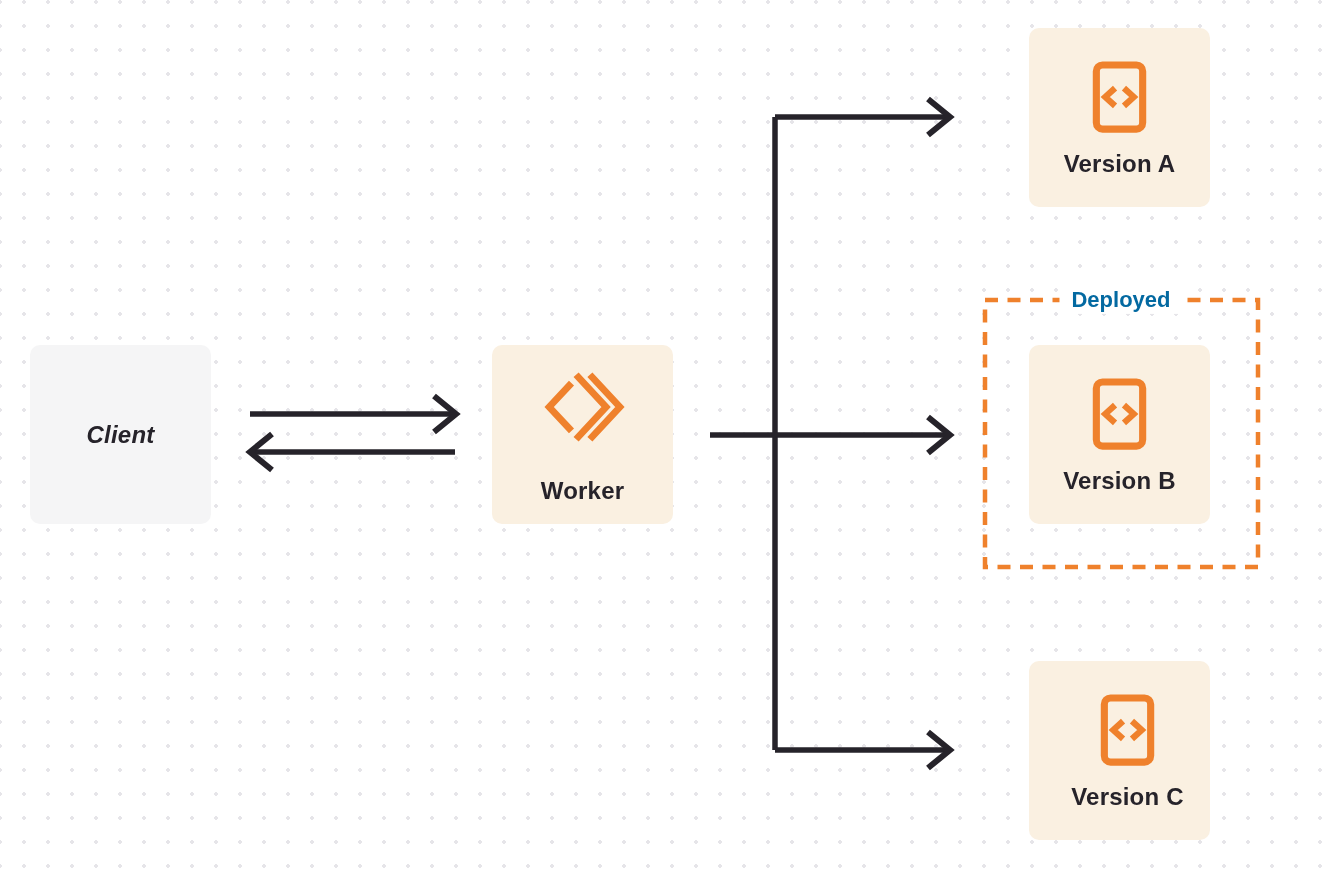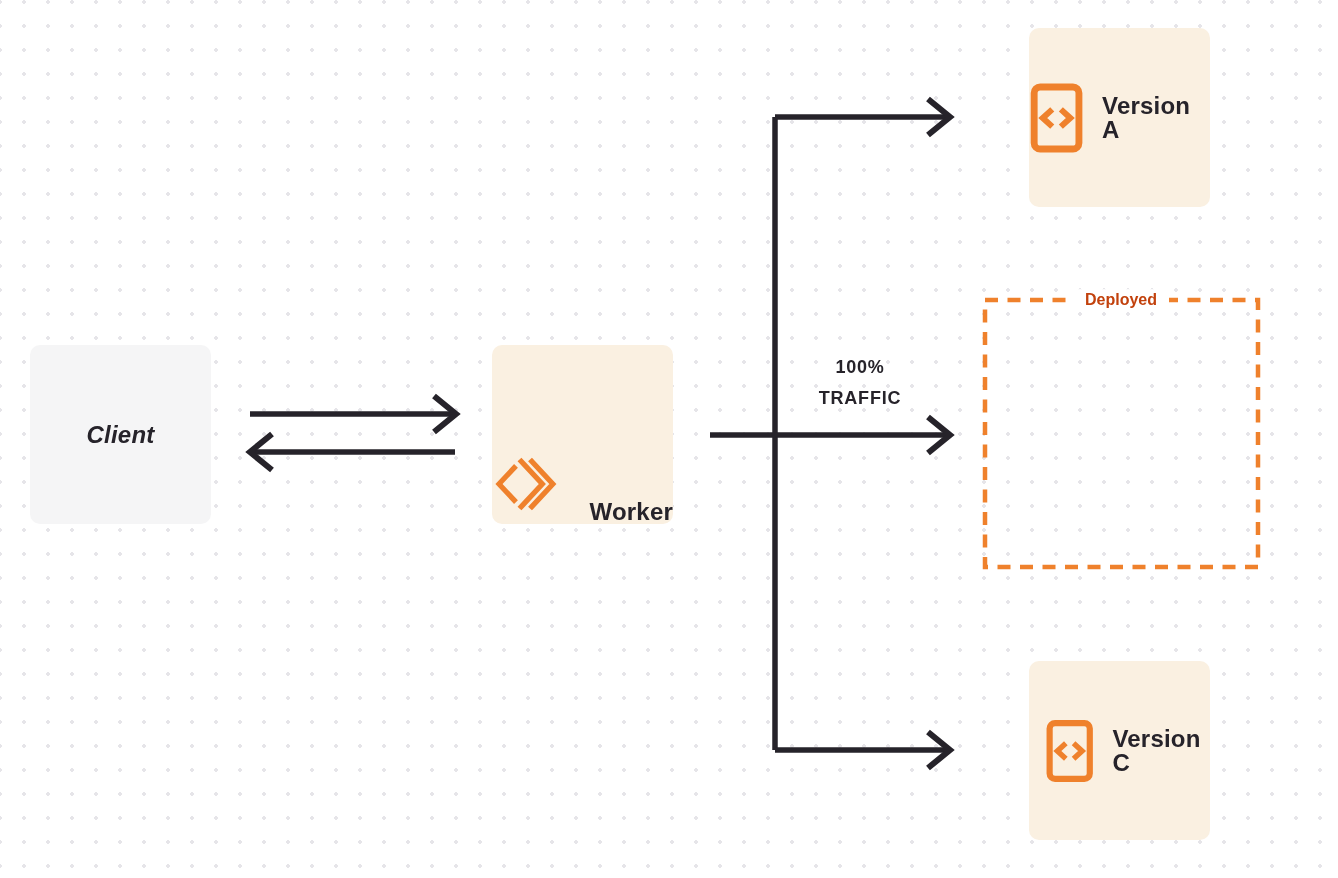--- a/index.html
+++ b/index.html
@@ -22,54 +22,54 @@
     position: absolute;
     left: 0; top: 0;
     width: 1338px; height: 878px;
   }
   .node {
     position: absolute;
     width: 181px;
     height: 179px;
     border-radius: 10px;
     display: flex;
-    flex-direction: row;
+    flex-direction: column;
     align-items: center;
     justify-content: center;
     box-sizing: border-box;
   }
   .node-gray  { background: #f5f5f6; font-style: italic; }
   .node-cream { background: #faf0e1; }
   .node-label {
     font-size: 24px;
     font-weight: 700;
     color: #26232a;
     letter-spacing: 0.2px;
     line-height: 1;
   }
   .node-client    { left: 30px;   top: 345px; }
-  .node-worker    { left: 492px;  top: 345px; gap: 32px; align-items: flex-end; }
+  .node-worker    { left: 492px;  top: 345px; gap: 32px; }
   .node-version-a { left: 1029px; top: 28px;  gap: 18px; }
   .node-version-b { left: 1029px; top: 345px; gap: 18px; }
   .node-version-c { left: 1029px; top: 661px; gap: 18px; padding-left: 16px; }
 
   .deployed-group {
     position: absolute;
     left: 985px; top: 300px;
     width: 273px; height: 267px;
   }
   .deployed-label {
     position: absolute;
     left: 136px; top: 0;
     transform: translate(-50%, -50%);
     background: #ffffff;
     padding: 2px 12px;
-    font-size: 16px;
+    font-size: 22px;
     font-weight: 700;
-    color: #c2410c;
+    color: #0369a1;
     white-space: nowrap;
     line-height: 1.1;
   }
   .traffic-label {
     position: absolute;
     left: 860px; top: 352px;
     transform: translateX(-50%);
     text-align: center;
     font-size: 18px;
     font-weight: 700;
@@ -117,24 +117,20 @@
       <polyline points="928,732 950,750 928,768" stroke-width="6"></polyline>
     </g>
 
     <rect x="985" y="300" width="273" height="267" stroke="#ef812c" stroke-width="4.5" stroke-dasharray="13 9.5"></rect>
   </svg>
 
   <div class="deployed-group">
     <div class="deployed-label">Deployed</div>
   </div>
 
-  <div class="traffic-label">
-    <div>100%</div>
-    <div>TRAFFIC</div>
-  </div>
 
   <div class="node node-gray node-client">
     <div class="node-label">Client</div>
   </div>
 
   <div class="node node-cream node-worker">
     <svg class="icon-svg" width="86" height="80" viewBox="0 0 112 100" fill="none" stroke="#ef812c" stroke-width="9" stroke-linecap="butt" stroke-linejoin="miter">
       <polyline points="41,19 12,50 41,81"></polyline>
       <polyline points="47,8 86,50 47,92"></polyline>
       <polyline points="65,8 104,50 65,92"></polyline>
@@ -144,20 +140,28 @@
 
   <div class="node node-cream node-version-a">
     <svg class="icon-svg" width="57" height="74" viewBox="0 0 64 82" fill="none" stroke="#ef812c" stroke-linecap="butt" stroke-linejoin="miter">
       <rect x="6" y="5" width="52" height="72" rx="7" stroke-width="8"></rect>
       <polyline points="27,31 16,41 27,51" stroke-width="7"></polyline>
       <polyline points="37,31 48,41 37,51" stroke-width="7"></polyline>
     </svg>
     <div class="node-label">Version A</div>
   </div>
 
+  <div class="node node-cream node-version-b">
+    <svg class="icon-svg" width="57" height="74" viewBox="0 0 64 82" fill="none" stroke="#ef812c" stroke-linecap="butt" stroke-linejoin="miter">
+      <rect x="6" y="5" width="52" height="72" rx="7" stroke-width="8"></rect>
+      <polyline points="27,31 16,41 27,51" stroke-width="7"></polyline>
+      <polyline points="37,31 48,41 37,51" stroke-width="7"></polyline>
+    </svg>
+    <div class="node-label">Version B</div>
+  </div>
 
   <div class="node node-cream node-version-c">
     <svg class="icon-svg" width="57" height="74" viewBox="0 0 64 82" fill="none" stroke="#ef812c" stroke-linecap="butt" stroke-linejoin="miter">
       <rect x="6" y="5" width="52" height="72" rx="7" stroke-width="8"></rect>
       <polyline points="27,31 16,41 27,51" stroke-width="7"></polyline>
       <polyline points="37,31 48,41 37,51" stroke-width="7"></polyline>
     </svg>
     <div class="node-label">Version C</div>
   </div>
 

